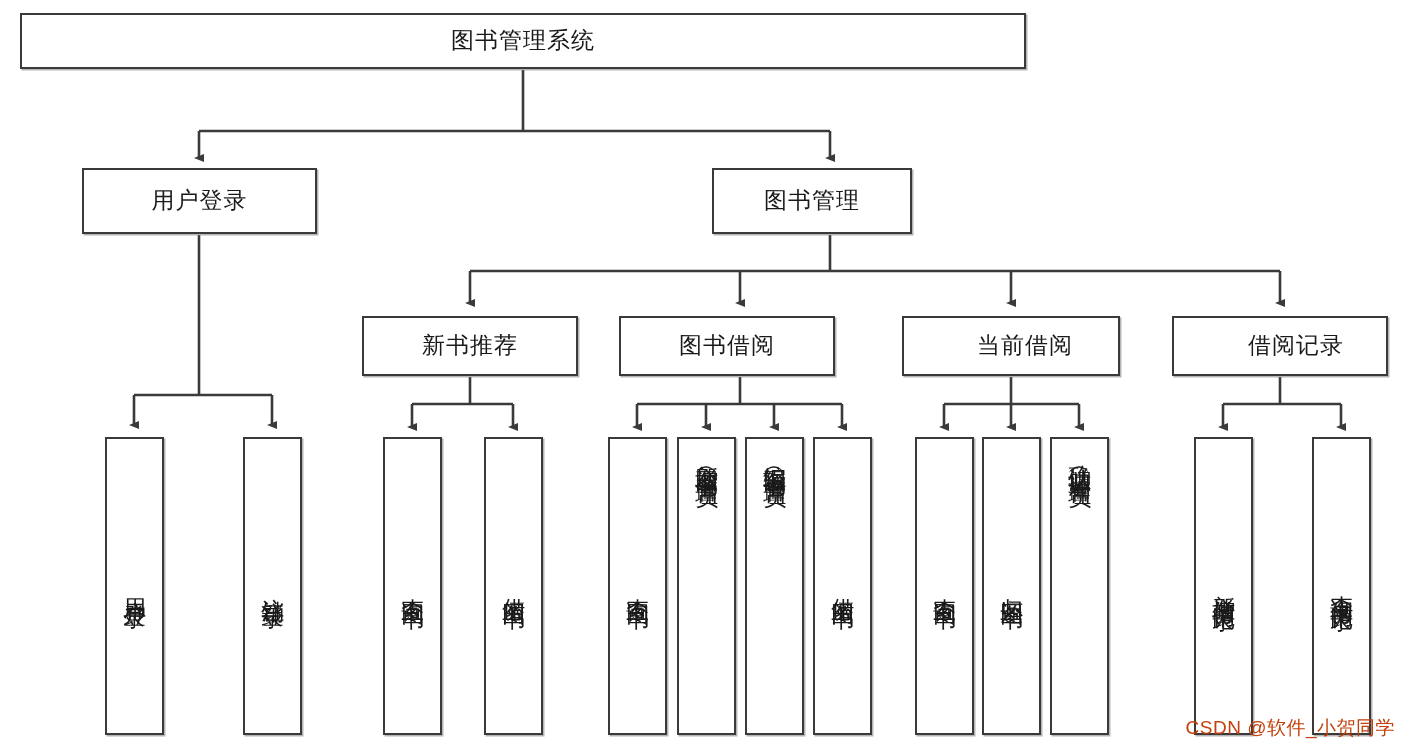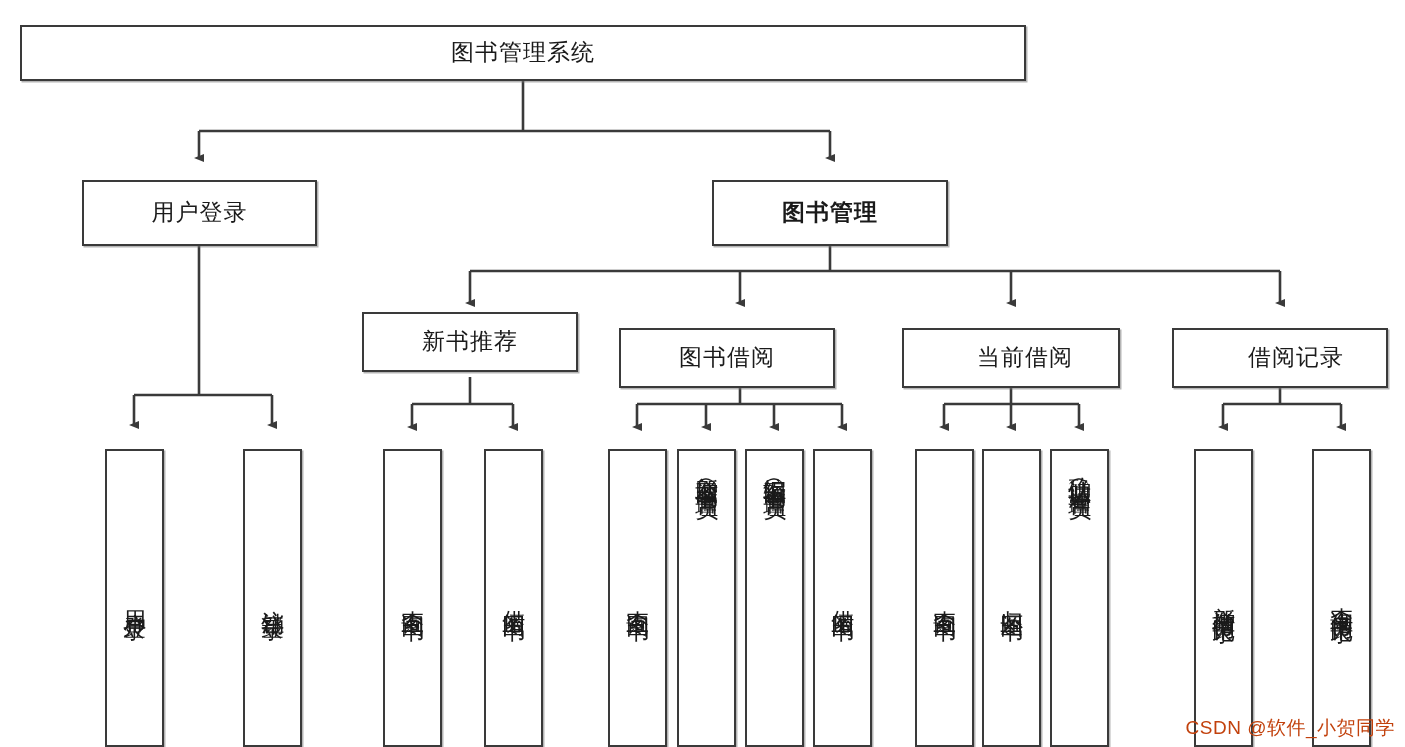--- a/index.html
+++ b/index.html
@@ -29,21 +29,20 @@
   .node {
     position: absolute;
     box-sizing: border-box;
     background: #ffffff;
     border: 2px solid #3a3a3a;
     box-shadow: 1.5px 1.5px 0 rgba(120,120,120,0.55);
     display: flex;
     align-items: center;
     justify-content: center;
     color: #1a1a1a;
-    margin-top: 12px;
   }
   .node .lbl {
     font-size: 23px;
     line-height: 1.18;
     letter-spacing: 1px;
     white-space: nowrap;
     text-align: center;
   }
   
   .node.vert .lbl {
@@ -129,25 +128,25 @@
     </g>
   </svg>
 
   <div class="node" style="left:20px; top:13px; width:1006px; height:56px;">
     <span class="lbl">图书管理系统</span>
   </div>
 
   <div class="node" style="left:82px; top:168px; width:235px; height:66px;">
     <span class="lbl">用户登录</span>
   </div>
-  <div class="node" style="left:712px; top:168px; width:236px; height:66px;font-weight:bold;">
+  <div class="node" style="left:712px; top:168px; width:200px; height:66px;">
     <span class="lbl">图书管理</span>
   </div>
 
-  <div class="node" style="left:362px; top:300px; width:216px; height:60px;">
+  <div class="node" style="left:362px; top:316px; width:216px; height:60px;">
     <span class="lbl">新书推荐</span>
   </div>
   <div class="node" style="left:619px; top:316px; width:216px; height:60px;">
     <span class="lbl">图书借阅</span>
   </div>
   <div class="node" style="left:902px; top:316px; width:218px; height:60px;padding-left:28px;">
     <span class="lbl">当前借阅</span>
   </div>
   <div class="node" style="left:1172px; top:316px; width:216px; height:60px;padding-left:32px;">
     <span class="lbl">借阅记录</span>

